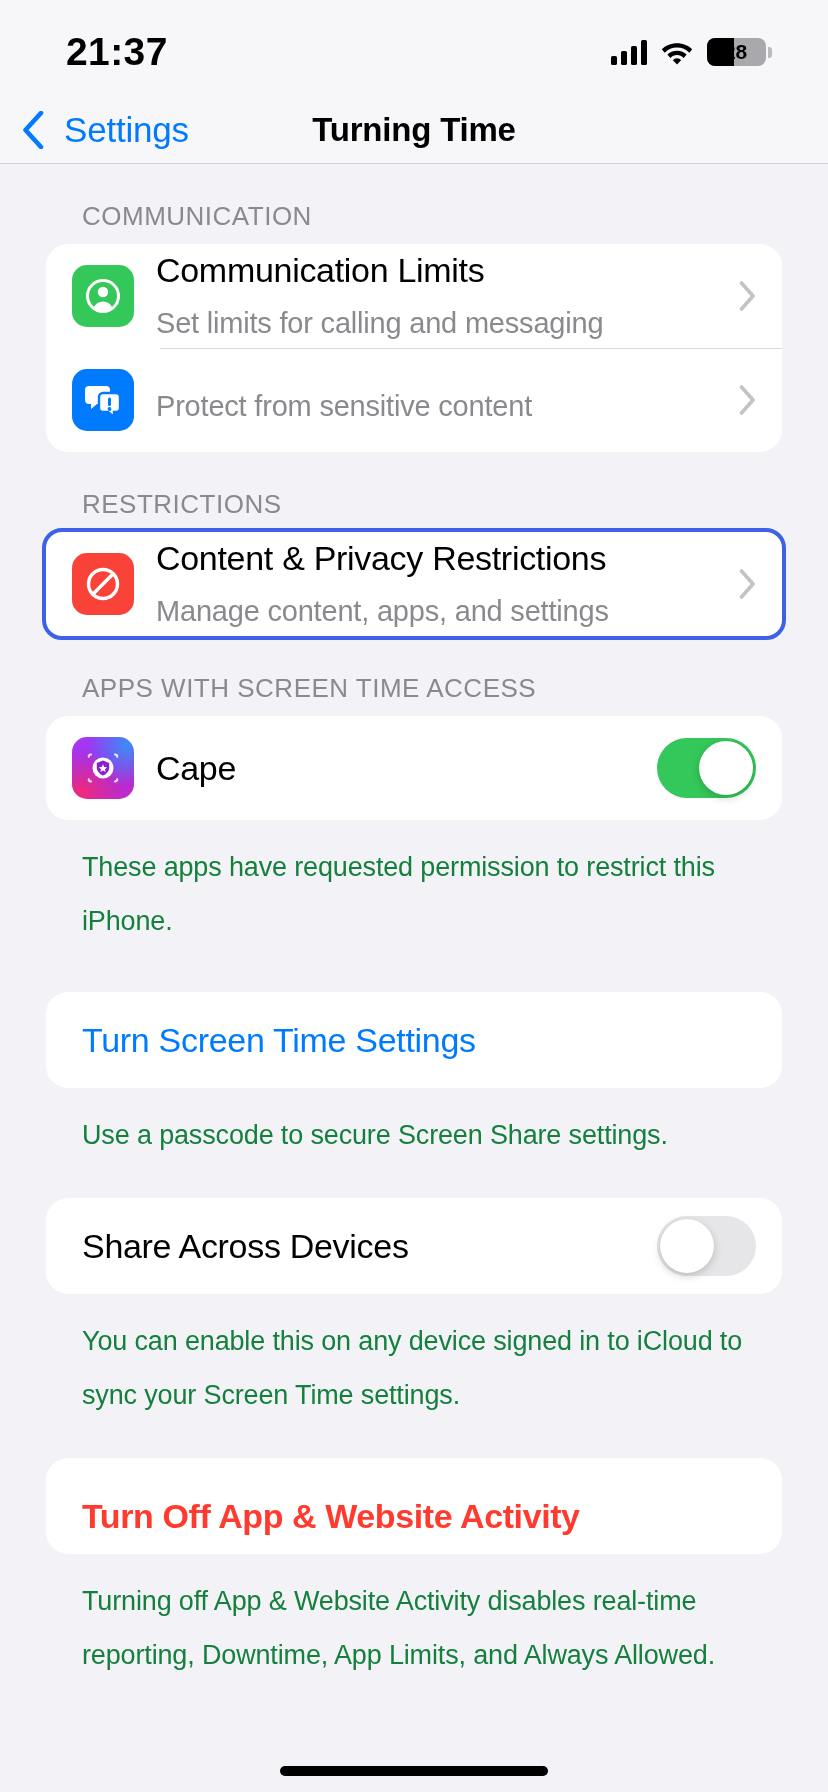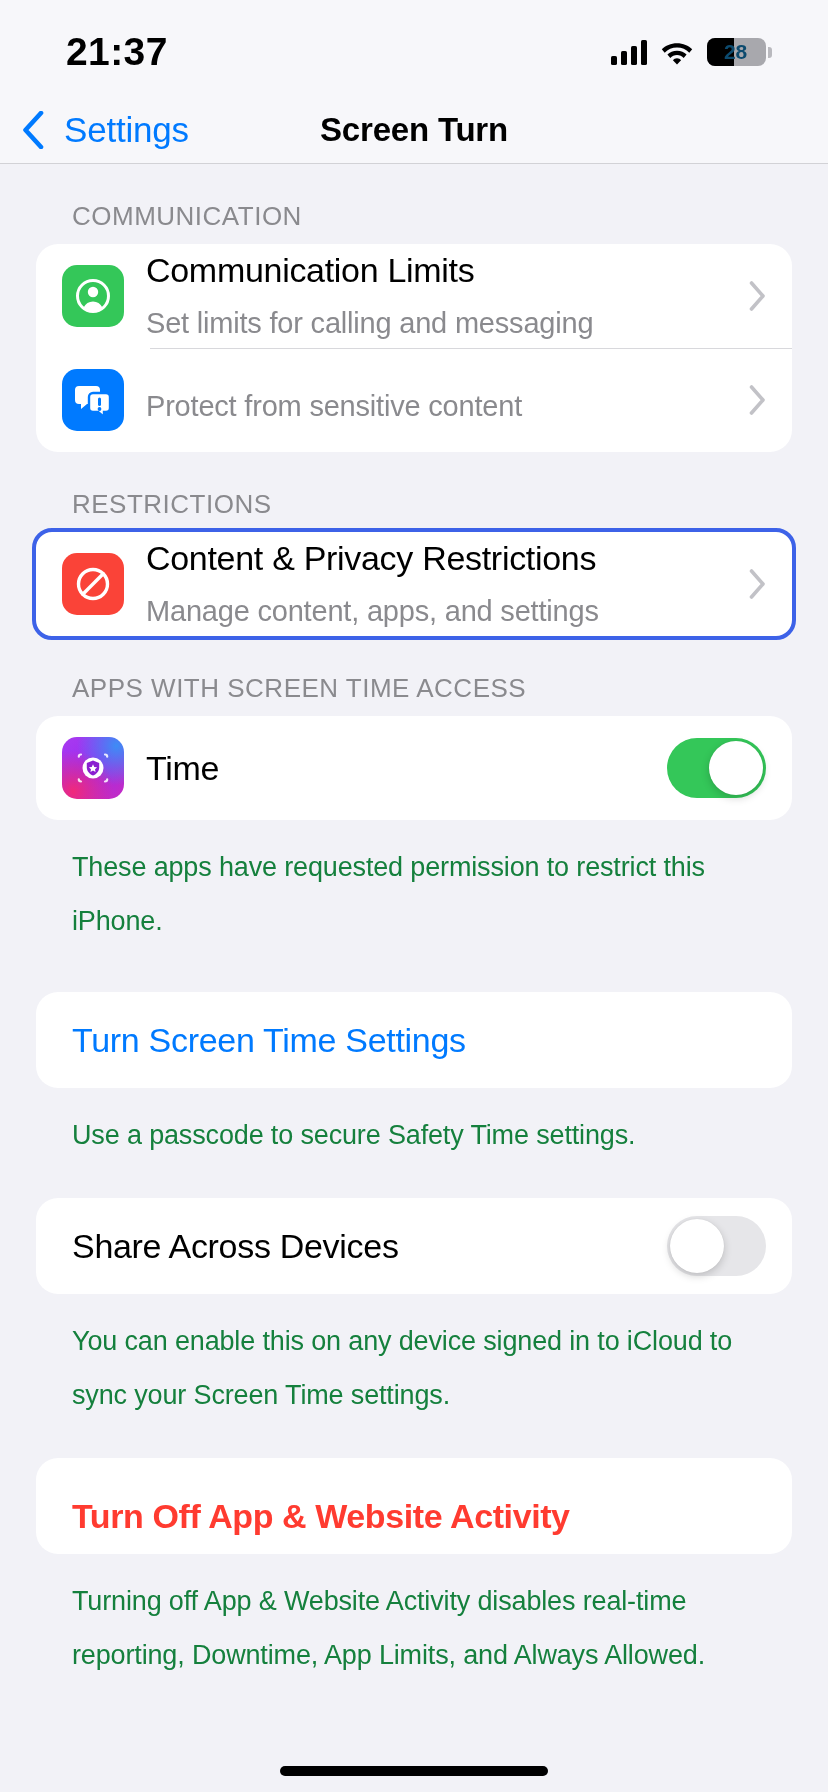--- a/index.html
+++ b/index.html
@@ -62,21 +62,21 @@
     width:4px; height:11px;
     background:#b9b9be;
     border-radius:0 3px 3px 0;
   }
   .battery .pct{
     position:relative;
     width:100%;
     text-align:center;
     font-size:21px;
     font-weight:bold;
-    color:#0c4a6e;
+    color:#000000;
     letter-spacing:-0.2px;
     padding-right:2px;
   }
 
   
   .nav-bar{
     height:68px;
     background:#f7f7fa;
     border-bottom:1px solid #d2d2d6;
     display:flex; align-items:center;
@@ -102,21 +102,21 @@
     font-weight:bold;
     color:#000;
     letter-spacing:-0.2px;
     pointer-events:none;
   }
 
   
   .content{
     background:#f2f2f7;
     height:calc(1792px - 96px - 69px);
-    padding:0 36px;
+    padding:0 46px;
     position:relative;
   }
 
   .section-header{
     font-size:26px;
     color:#8a8a8e;
     letter-spacing:0.5px;
     padding:37px 20px 12px 36px;
   }
 
@@ -254,21 +254,21 @@
   </div>
 </div>
 
 <div class="nav-bar">
   <div class="nav-back">
     <svg class="chev-left" viewBox="0 0 22 38">
       <path d="M19 2 L3.5 19 L19 36" fill="none" stroke="#007aff" stroke-width="4.6" stroke-linecap="round" stroke-linejoin="round"></path>
     </svg>
     <span class="nav-back-label">Settings</span>
   </div>
-  <div class="nav-title">Screen Turn</div>
+  <div class="nav-title">Turning Time</div>
 </div>
 
 <div class="content">
 
   <div class="section-header">COMMUNICATION</div>
   <div class="group">
 
     <div class="row">
       <div class="app-icon icon-green">
         <svg width="40" height="40" viewBox="0 0 40 40">
@@ -329,39 +329,39 @@
     <div class="row">
       <div class="app-icon icon-cape">
         <svg width="44" height="44" viewBox="0 0 44 44">
           <path d="M10 8.5c-1.5 0-2.2.9-2.2 2.2M34 8.5c1.5 0 2.2.9 2.2 2.2M10 35.5c-1.5 0-2.2-.9-2.2-2.2M34 35.5c1.5 0 2.2-.9 2.2-2.2" fill="none" stroke="#ffffff" stroke-width="2.2" stroke-linecap="round" opacity=".85"></path>
           <circle cx="22" cy="22" r="10.5" fill="#ffffff"></circle>
           <path d="M22 14.5l6.2 2.5v4.3c0 3.9-2.6 7-6.2 8.2-3.6-1.2-6.2-4.3-6.2-8.2V17z" fill="#8a1fd0"></path>
           <path d="M22 18.3l1.25 2.6 2.85.35-2.1 1.95.55 2.8L22 24.6l-2.55 1.4.55-2.8-2.1-1.95 2.85-.35z" fill="#ffffff"></path>
         </svg>
       </div>
       <div class="row-texts">
-        <div class="row-title">Time</div>
+        <div class="row-title">Cape</div>
       </div>
       <div class="toggle on">
         <div class="knob"></div>
       </div>
     </div>
   </div>
   <div class="footnote">These apps have requested permission to restrict this iPhone.</div>
 
   <div class="gap-lg"></div>
 
   <div class="group">
     <div class="row plain">
       <div class="row-texts">
         <div class="row-title link">Turn Screen Time Settings</div>
       </div>
     </div>
   </div>
-  <div class="footnote">Use a passcode to secure Safety Time settings.</div>
+  <div class="footnote">Use a passcode to secure Screen Share settings.</div>
 
   <div class="gap-md"></div>
 
   <div class="group">
     <div class="row plain">
       <div class="row-texts">
         <div class="row-title">Share Across Devices</div>
       </div>
       <div class="toggle off">
         <div class="knob"></div>

